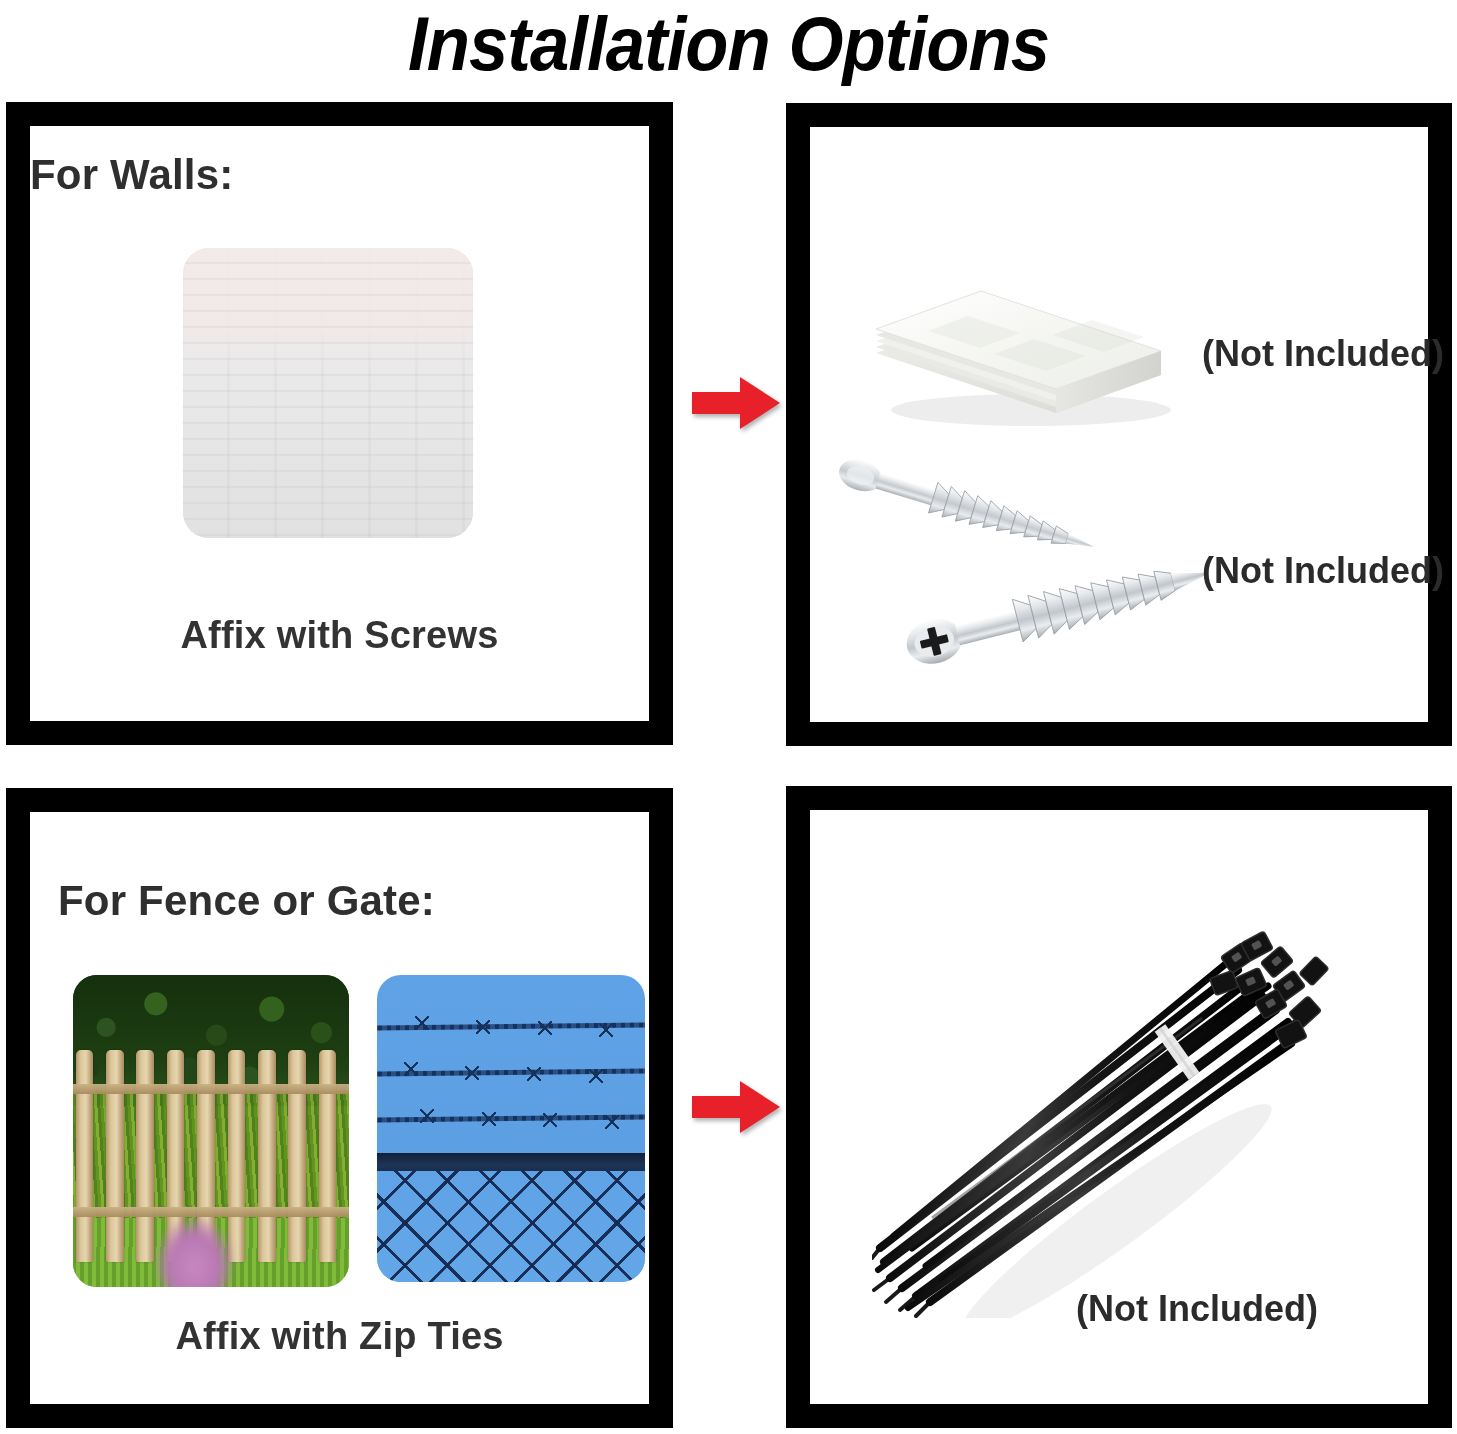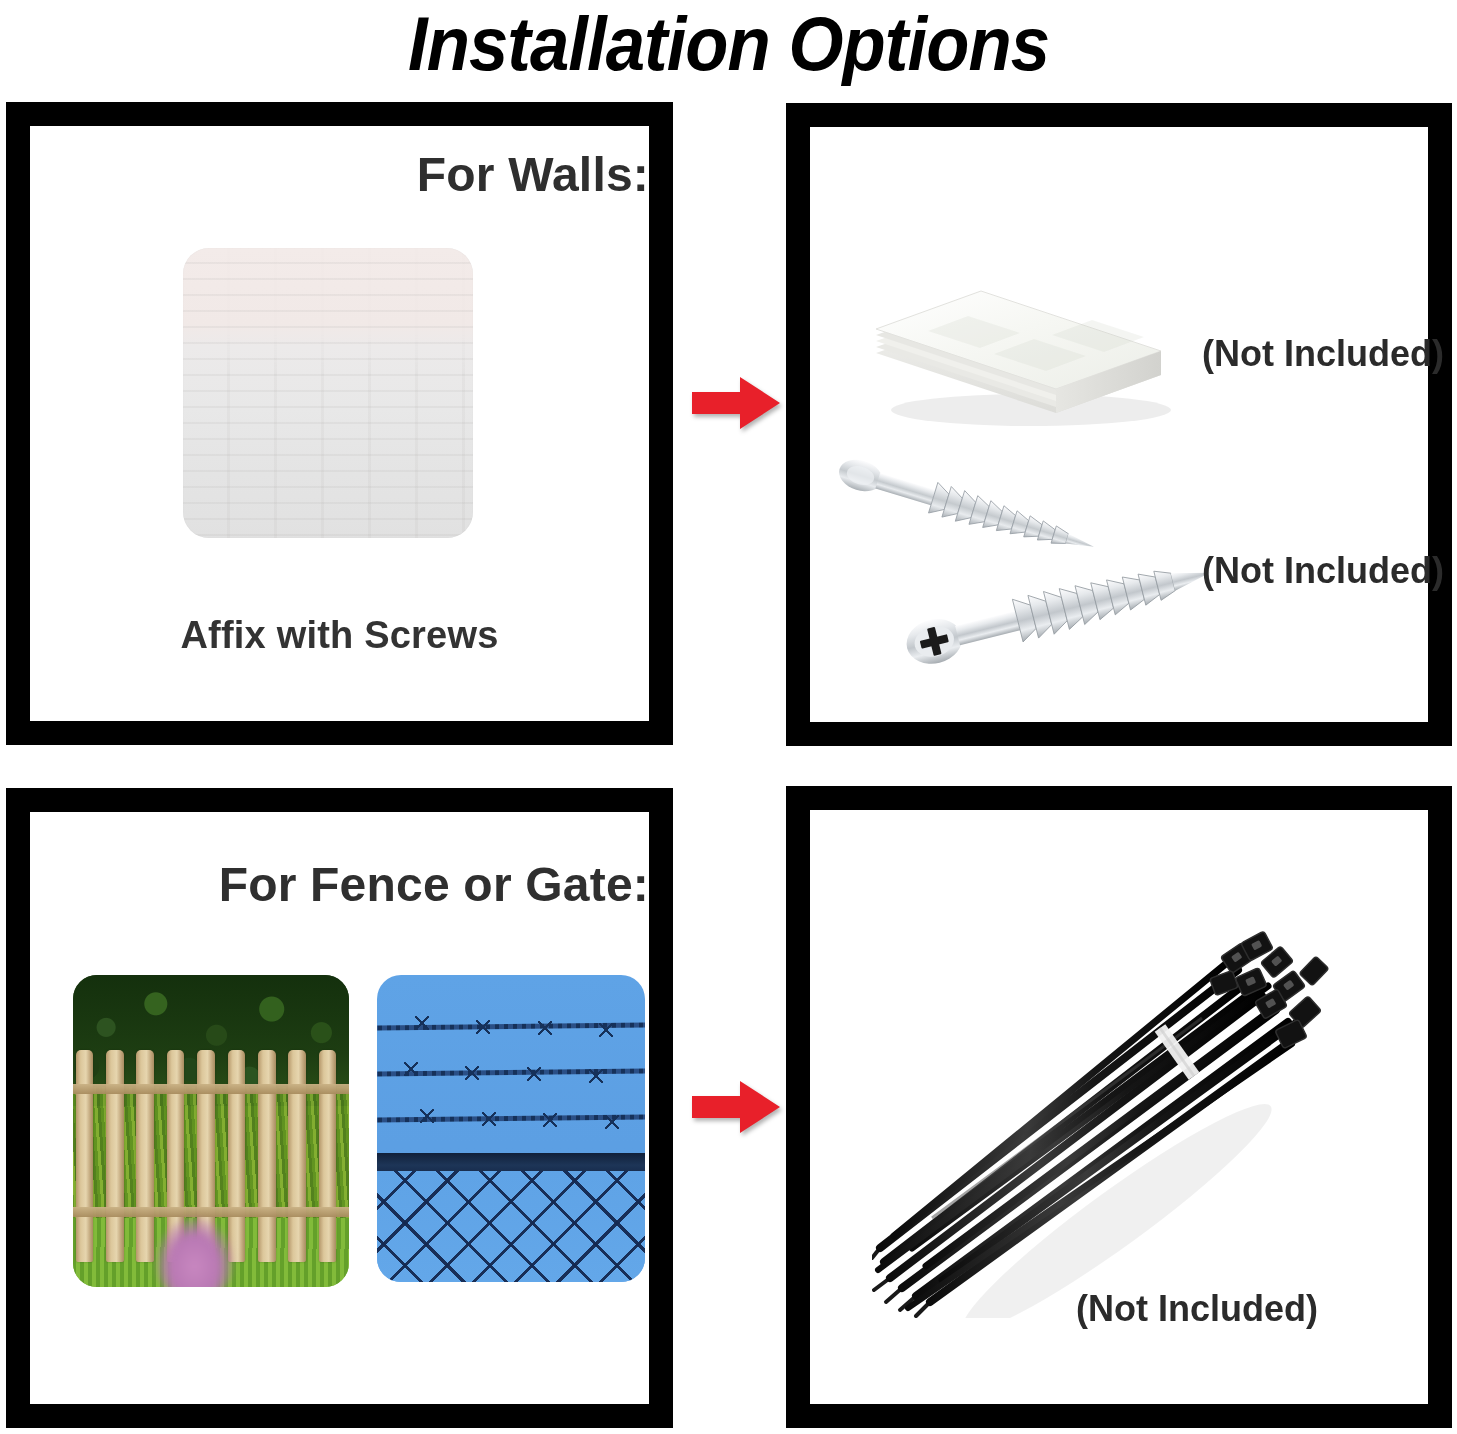--- a/index.html
+++ b/index.html
@@ -49,23 +49,23 @@
   .panel-inner {
     position: relative;
     width: 100%;
     height: 100%;
   }
 
   
   .heading {
     position: absolute;
     width: 100%;
-    text-align: right;
+    text-align: left;
     font-weight: bold;
-    font-size: 48px;
+    font-size: 42px;
     line-height: 50px;
     color: #2f2f2f;
     letter-spacing: 0.2px;
   }
   .caption {
     position: absolute;
     width: 100%;
     text-align: center;
     font-weight: bold;
     font-size: 38px;
@@ -400,21 +400,21 @@
     </svg>
 
     <div class="not-included" style="left: 392px; top: 423px;">(Not Included)</div>
 
   </div>
 </div>
 
 <div class="panel" id="panel-fence">
   <div class="panel-inner">
 
-    <div class="heading" style="top: 48px;">For Fence or Gate:</div>
+    <div class="heading" style="top: 64px; padding-left: 28px;">For Fence or Gate:</div>
 
     <div class="photo fence-wood" style="left: 43px; top: 163px; width: 276px; height: 312px;">
       <div class="hedge"></div>
       <div class="grass-blades"></div>
       <div class="lawn"></div>
       <div class="pickets">
         <div class="picket" style="left: 1%;"></div>
         <div class="picket" style="left: 12%;"></div>
         <div class="picket" style="left: 23%;"></div>
         <div class="picket" style="left: 34%;"></div>
@@ -442,20 +442,21 @@
       <div class="barb" style="left: 79%; top: 30.5%;"></div>
       <div class="barb-wire" style="top: 46%;"></div>
       <div class="barb" style="left: 16%; top: 43.5%;"></div>
       <div class="barb" style="left: 39%; top: 44.5%;"></div>
       <div class="barb" style="left: 62%; top: 45%;"></div>
       <div class="barb" style="left: 85%; top: 45.5%;"></div>
       <div class="top-rail-dark" style="top: 58%;"></div>
       <div class="chain-link" style="top: 64%;"></div>
     </div>
 
+    <div class="caption" style="top: 500px;">Affix with Zip Ties</div>
 
   </div>
 </div>
 
 <svg class="arrow-red" style="left: 692px; top: 1079px;" viewBox="0 0 88 56">
   <polygon points="0,17 48,17 48,2 88,28 48,54 48,39 0,39" fill="#E8202A"></polygon>
 </svg>
 
 <div class="panel" id="panel-zip">
   <div class="panel-inner">

